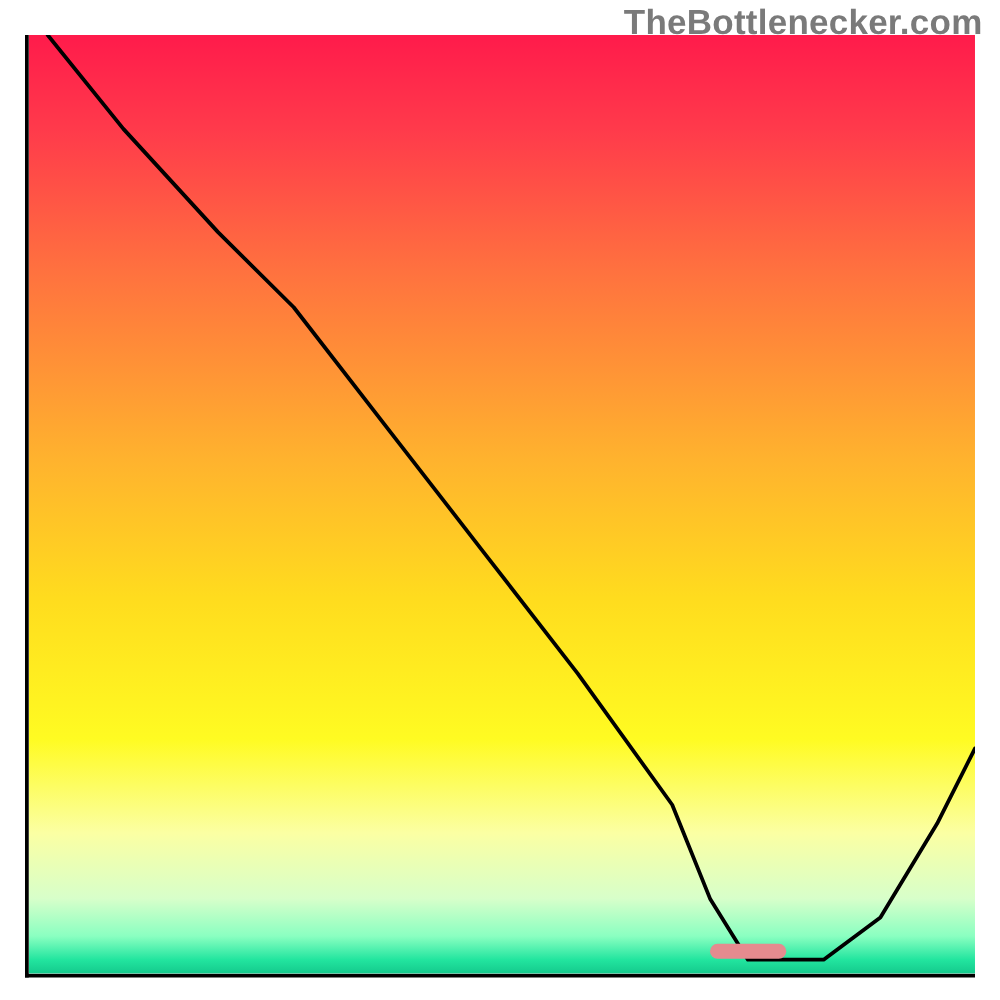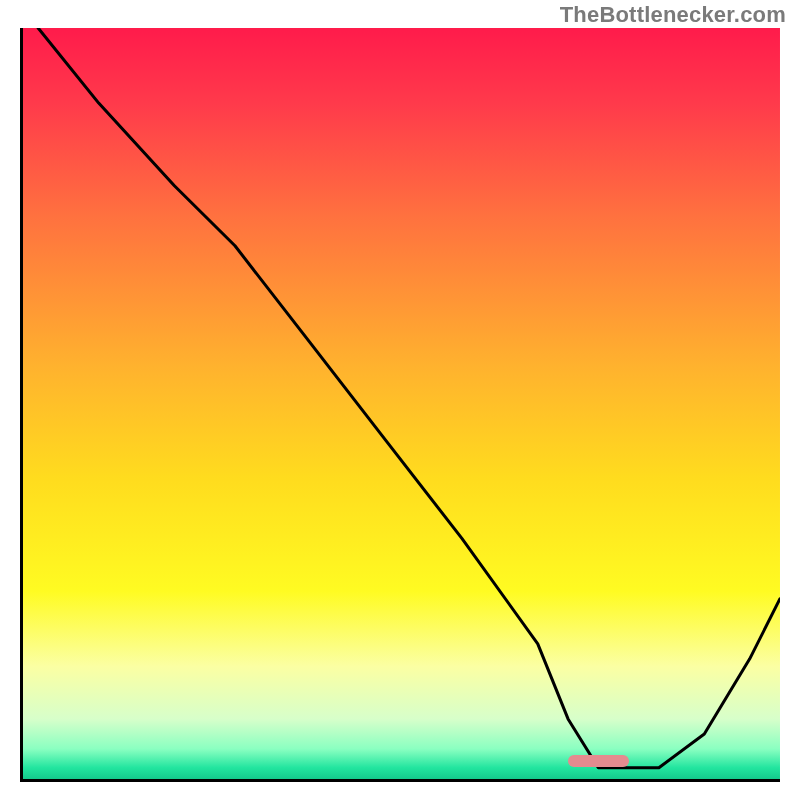--- a/index.html
+++ b/index.html
@@ -12,21 +12,21 @@
   }
   .container {
     position: relative;
     width: 800px;
     height: 800px;
   }
   .watermark {
     position: absolute;
     top: 2px;
     right: 14px;
-    font-size: 22px;
+    font-size: 28px;
     font-weight: bold;
     color: #7a7a7a;
     letter-spacing: 0.2px;
   }
   .plot-box {
     position: absolute;
     left: 20px;
     top: 28px;
     width: 760px;
     height: 754px;

